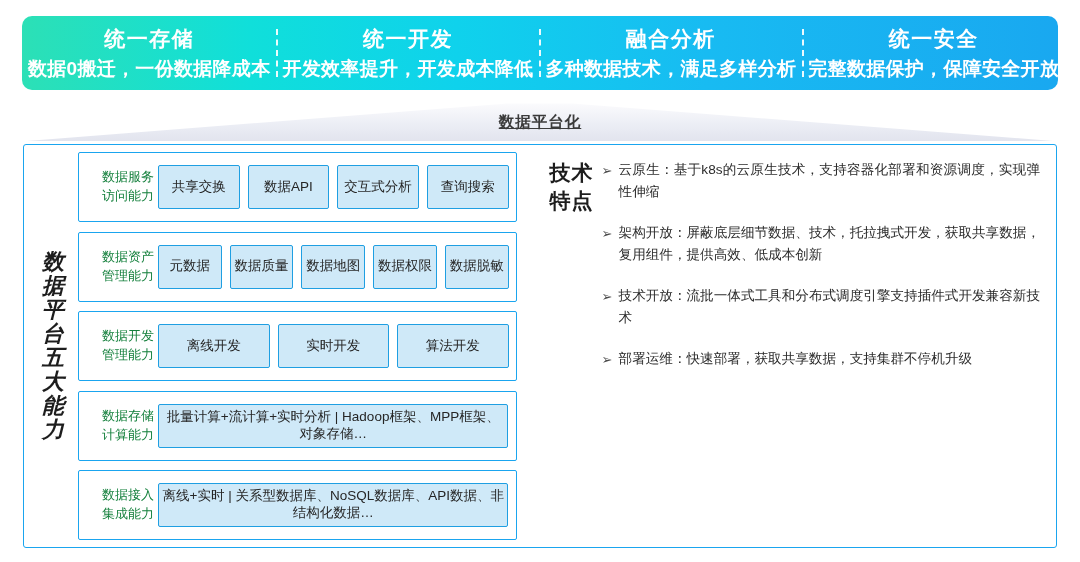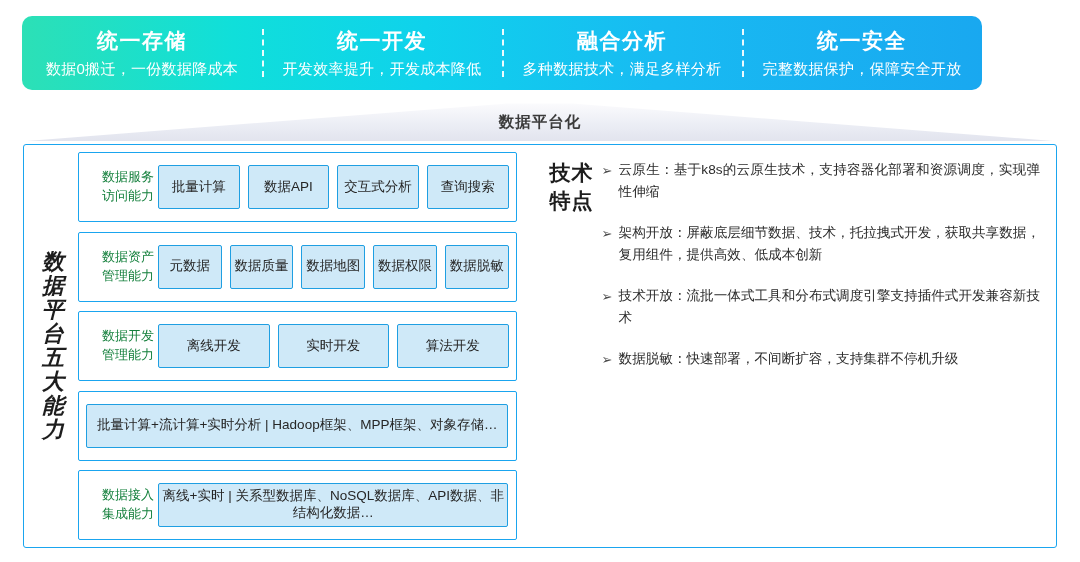--- a/index.html
+++ b/index.html
@@ -14,21 +14,21 @@
     color: #333333;
     overflow: hidden;
     position: relative;
   }
 
   
   .header-banner {
     position: absolute;
     left: 22px;
     top: 16px;
-    width: 960px;
+    width: 1036px;
     height: 74px;
     border-radius: 10px;
     background: linear-gradient(90deg, #2ce0b6 0%, #10dfda 22%, #0fd2ec 42%, #18bbf2 66%, #19a8f0 100%);
     display: flex;
     flex-direction: row;
     align-items: stretch;
     overflow: hidden;
   }
   .header-cell {
     flex: 1 1 0;
@@ -52,22 +52,22 @@
   .header-title {
     color: #ffffff;
     font-size: 21px;
     font-weight: bold;
     letter-spacing: 1.5px;
     line-height: 1.15;
     white-space: nowrap;
   }
   .header-sub {
     color: #ffffff;
-    font-size: 15px;
-    font-weight: normal;
+    font-size: 19px;
+    font-weight: bold;
     letter-spacing: 0.3px;
     margin-top: 7px;
     line-height: 1.15;
     white-space: nowrap;
   }
 
   
   .platform-band {
     position: absolute;
     left: 0;
@@ -90,20 +90,21 @@
     top: 0;
     width: 1080px;
     height: 38px;
     display: flex;
     align-items: center;
     justify-content: center;
     font-size: 15.5px;
     font-weight: bold;
     color: #3b3b3b;
     letter-spacing: 1px;
+    text-decoration: underline;
   }
 
   
   .main-container {
     position: absolute;
     left: 23px;
     top: 144px;
     width: 1034px;
     height: 404px;
     border: 1.6px solid #1aa5ef;
@@ -273,21 +274,21 @@
     </div>
 
     <div class="rows-wrap">
 
       <div class="cap-row">
         <div class="cap-row-label">
           <div>数据服务</div>
           <div>访问能力</div>
         </div>
         <div class="cap-items">
-          <div class="cap-item">批量计算</div>
+          <div class="cap-item">共享交换</div>
           <div class="cap-item">数据API</div>
           <div class="cap-item">交互式分析</div>
           <div class="cap-item">查询搜索</div>
         </div>
       </div>
 
       <div class="cap-row">
         <div class="cap-row-label">
           <div>数据资产</div>
           <div>管理能力</div>
@@ -307,20 +308,24 @@
           <div>管理能力</div>
         </div>
         <div class="cap-items">
           <div class="cap-item">离线开发</div>
           <div class="cap-item">实时开发</div>
           <div class="cap-item">算法开发</div>
         </div>
       </div>
 
       <div class="cap-row">
+        <div class="cap-row-label">
+          <div>数据存储</div>
+          <div>计算能力</div>
+        </div>
         <div class="cap-items">
           <div class="cap-item wide">批量计算+流计算+实时分析 | Hadoop框架、MPP框架、对象存储…</div>
         </div>
       </div>
 
       <div class="cap-row">
         <div class="cap-row-label">
           <div>数据接入</div>
           <div>集成能力</div>
         </div>
@@ -342,18 +347,18 @@
       <div class="tech-item">
         <div class="tech-bullet">➢</div>
         <div class="tech-text">架构开放：屏蔽底层细节数据、技术，托拉拽式开发，获取共享数据，复用组件，提供高效、低成本创新</div>
       </div>
       <div class="tech-item">
         <div class="tech-bullet">➢</div>
         <div class="tech-text">技术开放：流批一体式工具和分布式调度引擎支持插件式开发兼容新技术</div>
       </div>
       <div class="tech-item">
         <div class="tech-bullet">➢</div>
-        <div class="tech-text">数据脱敏：快速部署，不间断扩容，支持集群不停机升级</div>
+        <div class="tech-text">部署运维：快速部署，获取共享数据，支持集群不停机升级</div>
       </div>
     </div>
   </div>
 
 </div>
 
 </body></html>

